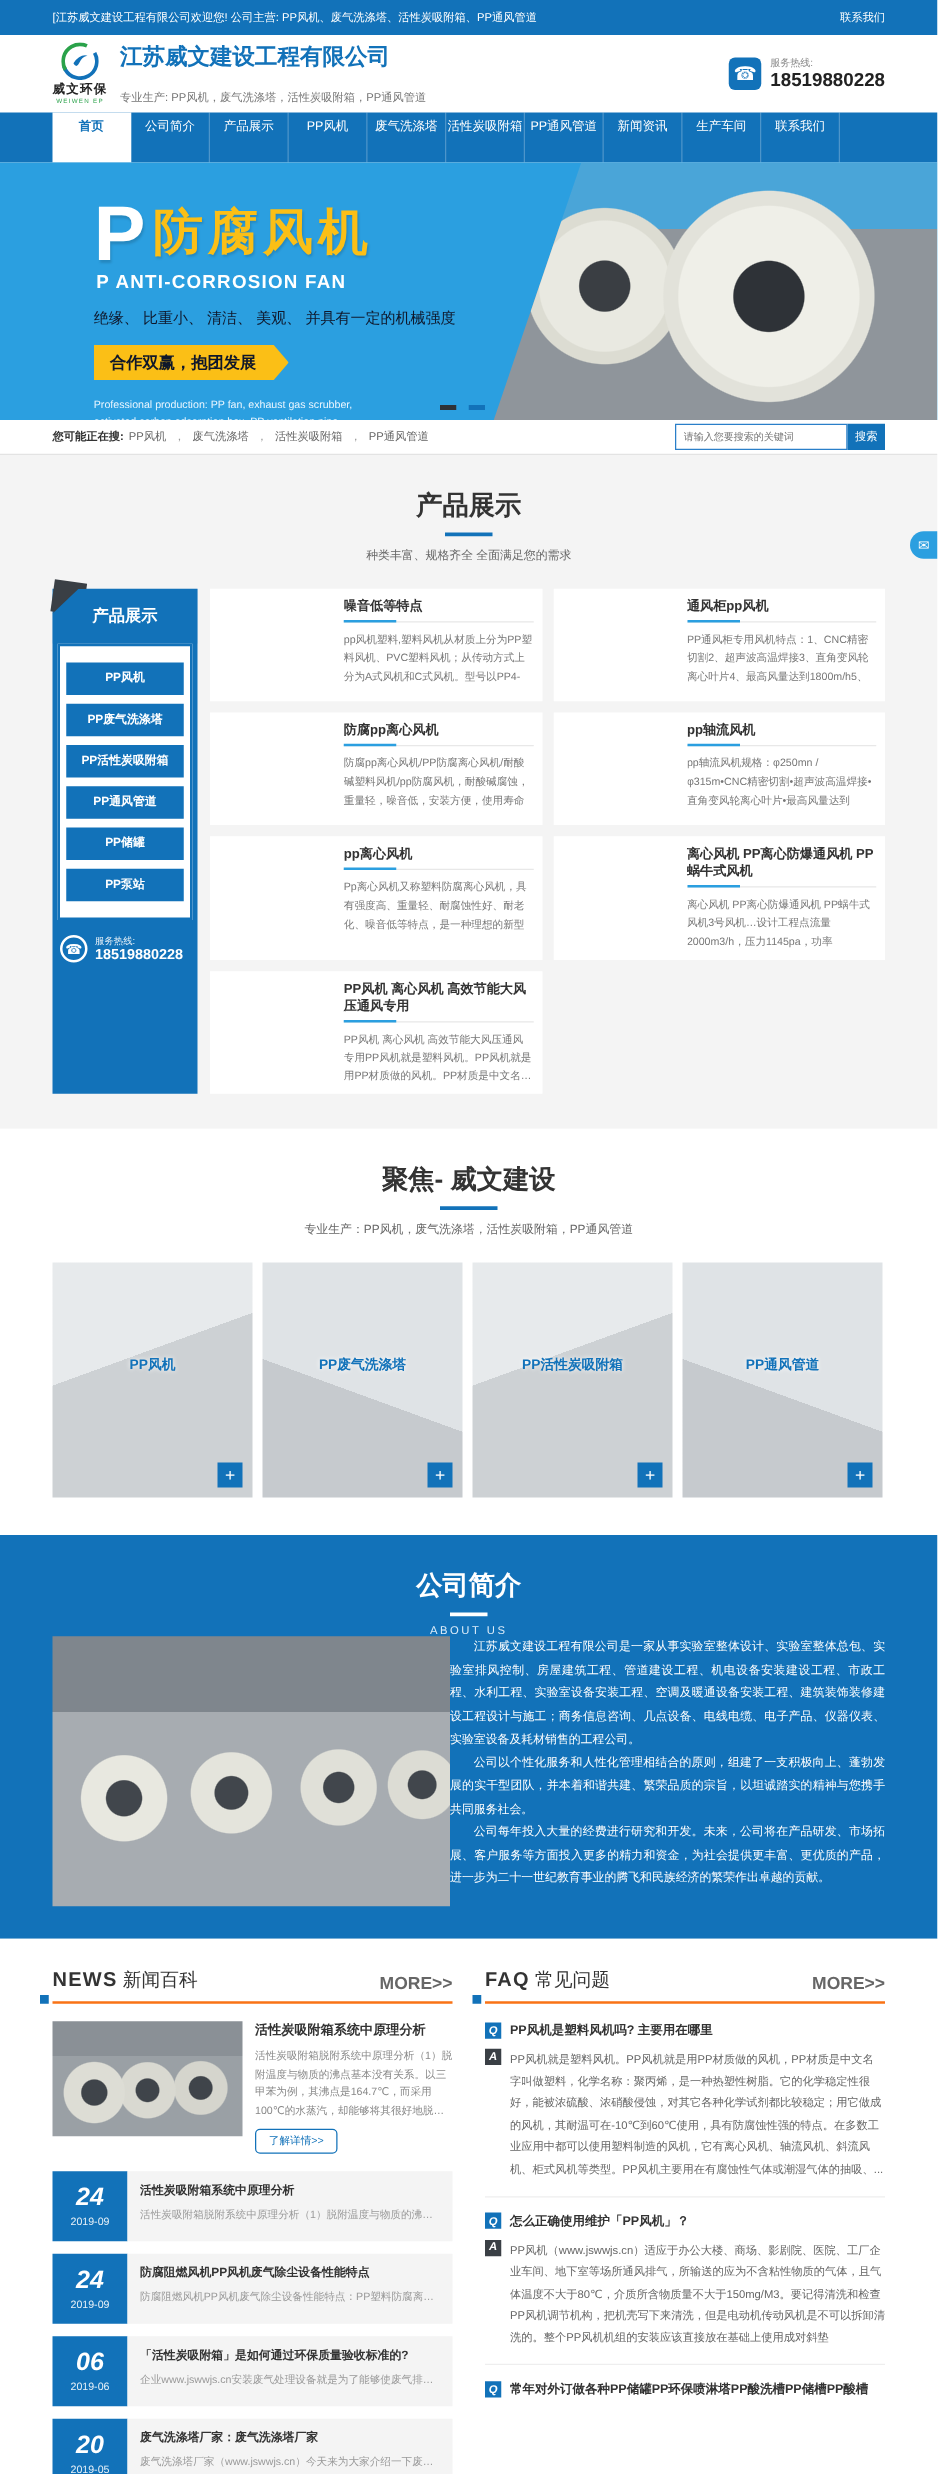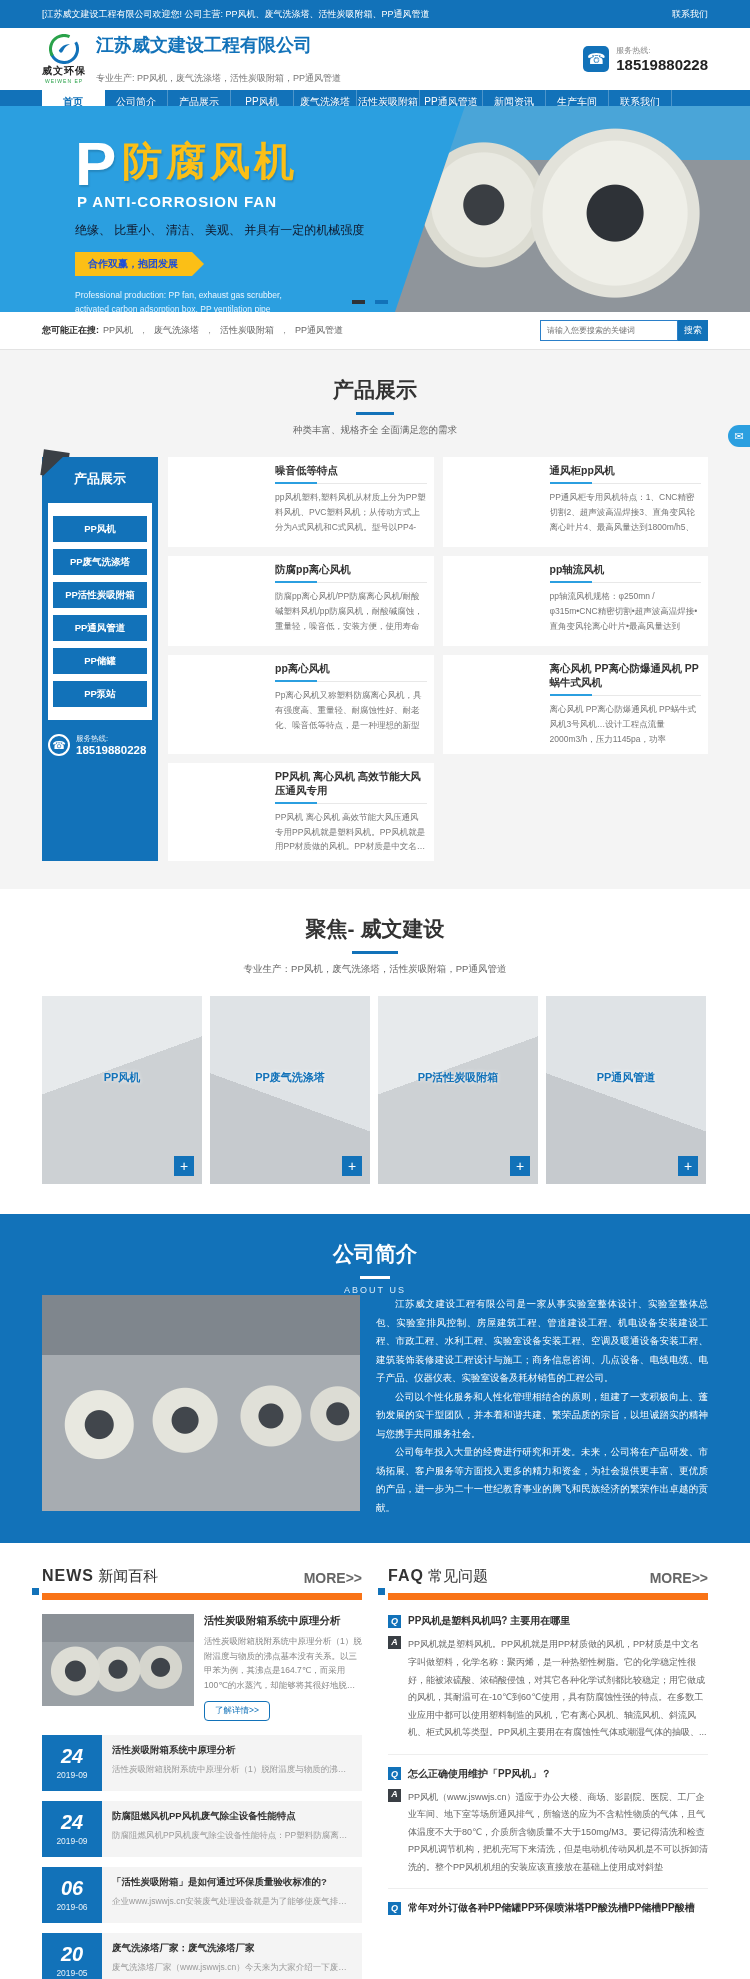--- a/index.html
+++ b/index.html
@@ -18,49 +18,49 @@
   .logo-en { font-size:5px; color:#2aa24a; letter-spacing:1px; }
   .h-title { flex:1; }
   .h-company { color:#1272b9; font-size:18px; font-weight:bold; }
   .h-tag { font-size:9px; color:#777; margin-top:15px; }
   .h-phone { display:flex; align-items:center; gap:7px; }
   .h-phone-icon { width:26px; height:26px; background:#1272b9; color:#fff; border-radius:5px; display:flex; align-items:center; justify-content:center; font-size:15px; }
   .h-hot-label { font-size:8px; color:#888; }
   .h-hot-num { font-size:15px; font-weight:bold; color:#222; }
 
   
-  .nav { background:#1272b9; height:16px; display:flex; padding-left:42px; }
+  .nav { background:#1272b9; height:40px; display:flex; padding-left:42px; }
   .nav-item { width:63px; text-align:center; line-height:24px; font-size:10px; color:#fff; border-right:1px solid rgba(255,255,255,.25); cursor:pointer; position:relative; }
   .nav-item.active { background:#fff; color:#1272b9; font-weight:bold; }
   .nav-item.active::after { content:""; position:absolute; left:24px; bottom:-6px; width:15px; height:4px; background:#1272b9; }
 
   
   .hero { position:relative; height:206px; background:#2b9fe0; overflow:hidden; }
   .hero-photo { position:absolute; right:0; top:0; width:355px; height:100%;
     background:
       radial-gradient(circle at 62% 52%, #2e3237 0 28px, transparent 29px),
       radial-gradient(circle at 62% 52%, #efefe8 0 72px, #e2e2da 73px 84px, transparent 85px),
       radial-gradient(circle at 25% 48%, #3a3e43 0 20px, transparent 21px),
       radial-gradient(circle at 25% 48%, #e9e9e1 0 52px, #dcdcd2 53px 62px, transparent 63px),
       linear-gradient(to bottom, #4aa5d8 0 26%, #8f959b 26% 100%);
     clip-path:polygon(70px 0, 100% 0, 100% 100%, 0 100%); }
   .hero-left { position:relative; z-index:2; padding:28px 0 0 75px; }
   .hero-row1 { display:flex; align-items:flex-end; }
   .hero-p { color:#fff; font-size:62px; font-weight:bold; line-height:.8; margin-right:6px; text-shadow:1px 2px 2px rgba(0,0,0,.15); }
   .hero-title { color:#fbbf16; font-size:40px; font-weight:bold; letter-spacing:4px; text-shadow:1px 2px 2px rgba(0,0,0,.15); }
   .hero-en { color:#fff; font-size:15px; font-weight:bold; margin:4px 0 12px 2px; letter-spacing:1px; }
   .hero-feat { color:#0f172a; font-size:12px; margin-bottom:13px; }
-  .hero-ribbon { display:inline-block; background:#fbbf16; color:#1d4ed8; font-size:10px; font-weight:bold; padding:5px 26px 5px 13px; clip-path:polygon(0 0, calc(100% - 12px) 0, 100% 50%, calc(100% - 12px) 100%, 0 100%); margin-bottom:13px; }
+  .hero-ribbon { display:inline-block; background:#fbbf16; color:#0f172a; font-size:13px; font-weight:bold; padding:5px 26px 5px 13px; clip-path:polygon(0 0, calc(100% - 12px) 0, 100% 50%, calc(100% - 12px) 100%, 0 100%); margin-bottom:13px; }
   .hero-desc { color:#eaf6ff; font-size:8.5px; line-height:1.6; }
   .hero-dots { position:absolute; z-index:3; bottom:8px; left:352px; display:flex; gap:10px; }
   .dot { width:13px; height:4px; background:#2e3237; cursor:pointer; }
   .dot.active { background:#1272b9; }
 
   
-  .searchbar { height:38px; border-bottom:1px solid #e3e3e3; display:flex; align-items:center; justify-content:space-between; padding:0 42px; background:#fff; }
+  .searchbar { height:28px; border-bottom:1px solid #e3e3e3; display:flex; align-items:center; justify-content:space-between; padding:0 42px; background:#fff; }
   .s-left { font-size:9px; color:#666; display:flex; align-items:center; }
   .s-label { font-weight:bold; color:#333; margin-right:4px; }
   .s-link { color:#666; text-decoration:none; cursor:pointer; }
   .s-sep { margin:0 6px; color:#999; }
   .s-right { display:flex; }
   .s-input { width:138px; height:21px; border:1px solid #2a7fc9; font-size:8px; padding:0 6px; color:#999; outline:none; }
   .s-btn { width:30px; height:21px; background:#1272b9; color:#fff; font-size:9px; border:none; cursor:pointer; }
 
   
   .sec-title { text-align:center; font-size:21px; font-weight:bold; color:#333; padding-top:26px; }
@@ -103,39 +103,39 @@
     background:linear-gradient(160deg, #e7eaec 0 40%, #cdd1d4 40% 100%); }
   .f-card.alt { background:linear-gradient(200deg, #dfe3e6 0 55%, #c6cace 55% 100%); }
   .f-label { position:absolute; top:74px; width:100%; text-align:center; color:#1272b9; font-size:11px; font-weight:bold; text-shadow:0 0 4px #fff; }
   .f-plus { position:absolute; right:8px; bottom:8px; width:20px; height:20px; background:#1272b9; color:#fff; font-size:14px; display:flex; align-items:center; justify-content:center; cursor:pointer; }
 
   
   .about { background:#1272b9; padding-bottom:26px; }
   .about .sec-title { color:#fff; }
   .about .sec-line { background:#fff; width:30px; margin:8px auto 6px; }
   .about-en { text-align:center; color:#dcecf9; font-size:9px; letter-spacing:2px; }
-  .about-body { display:flex; gap:16px; padding:0 42px; }
+  .about-body { display:flex; padding:0 42px; }
   .about-img { width:318px; height:216px; flex:none;
     background:
       radial-gradient(circle at 18% 60%, #41464c 0 14px, transparent 15px),
       radial-gradient(circle at 18% 60%, #e8e8e0 0 34px, transparent 35px),
       radial-gradient(circle at 45% 58%, #41464c 0 13px, transparent 14px),
       radial-gradient(circle at 45% 58%, #e4e4dc 0 32px, transparent 33px),
       radial-gradient(circle at 72% 56%, #41464c 0 12px, transparent 13px),
       radial-gradient(circle at 72% 56%, #e0e0d8 0 30px, transparent 31px),
       radial-gradient(circle at 93% 55%, #41464c 0 11px, transparent 12px),
       radial-gradient(circle at 93% 55%, #dcdcd4 0 27px, transparent 28px),
       linear-gradient(to bottom, #7f868d 0 28%, #a7acb1 28% 100%); }
   .about-text { flex:1; color:#fff; font-size:9.5px; line-height:1.95; text-align:justify; }
   .about-text p { text-indent:2em; }
 
   
   .newsfaq { display:flex; gap:26px; padding:24px 42px 20px; background:#fff; }
   .col { flex:1; min-width:0; }
-  .col-head { display:flex; align-items:flex-end; justify-content:space-between; border-bottom:7px solid #f97316; padding-bottom:7px; position:relative; margin-bottom:14px; }
+  .col-head { display:flex; align-items:flex-end; justify-content:space-between; border-bottom:2px solid #f97316; padding-bottom:7px; position:relative; margin-bottom:14px; }
   .col-head::before { content:""; position:absolute; left:-10px; bottom:-2px; width:7px; height:7px; background:#1272b9; }
   .ch-title { font-size:15px; color:#333; }
   .ch-title b { font-size:16px; letter-spacing:1px; }
   .ch-more { font-size:14px; color:#666; cursor:pointer;font-weight:bold; }
   .feat { display:flex; gap:10px; margin-bottom:14px; }
   .feat-img { width:152px; height:92px; flex:none;
     background:
       radial-gradient(circle at 22% 62%, #3f444a 0 10px, transparent 11px),
       radial-gradient(circle at 22% 62%, #dddDD5 0 24px, transparent 25px),
       radial-gradient(circle at 50% 60%, #3f444a 0 9px, transparent 10px),

